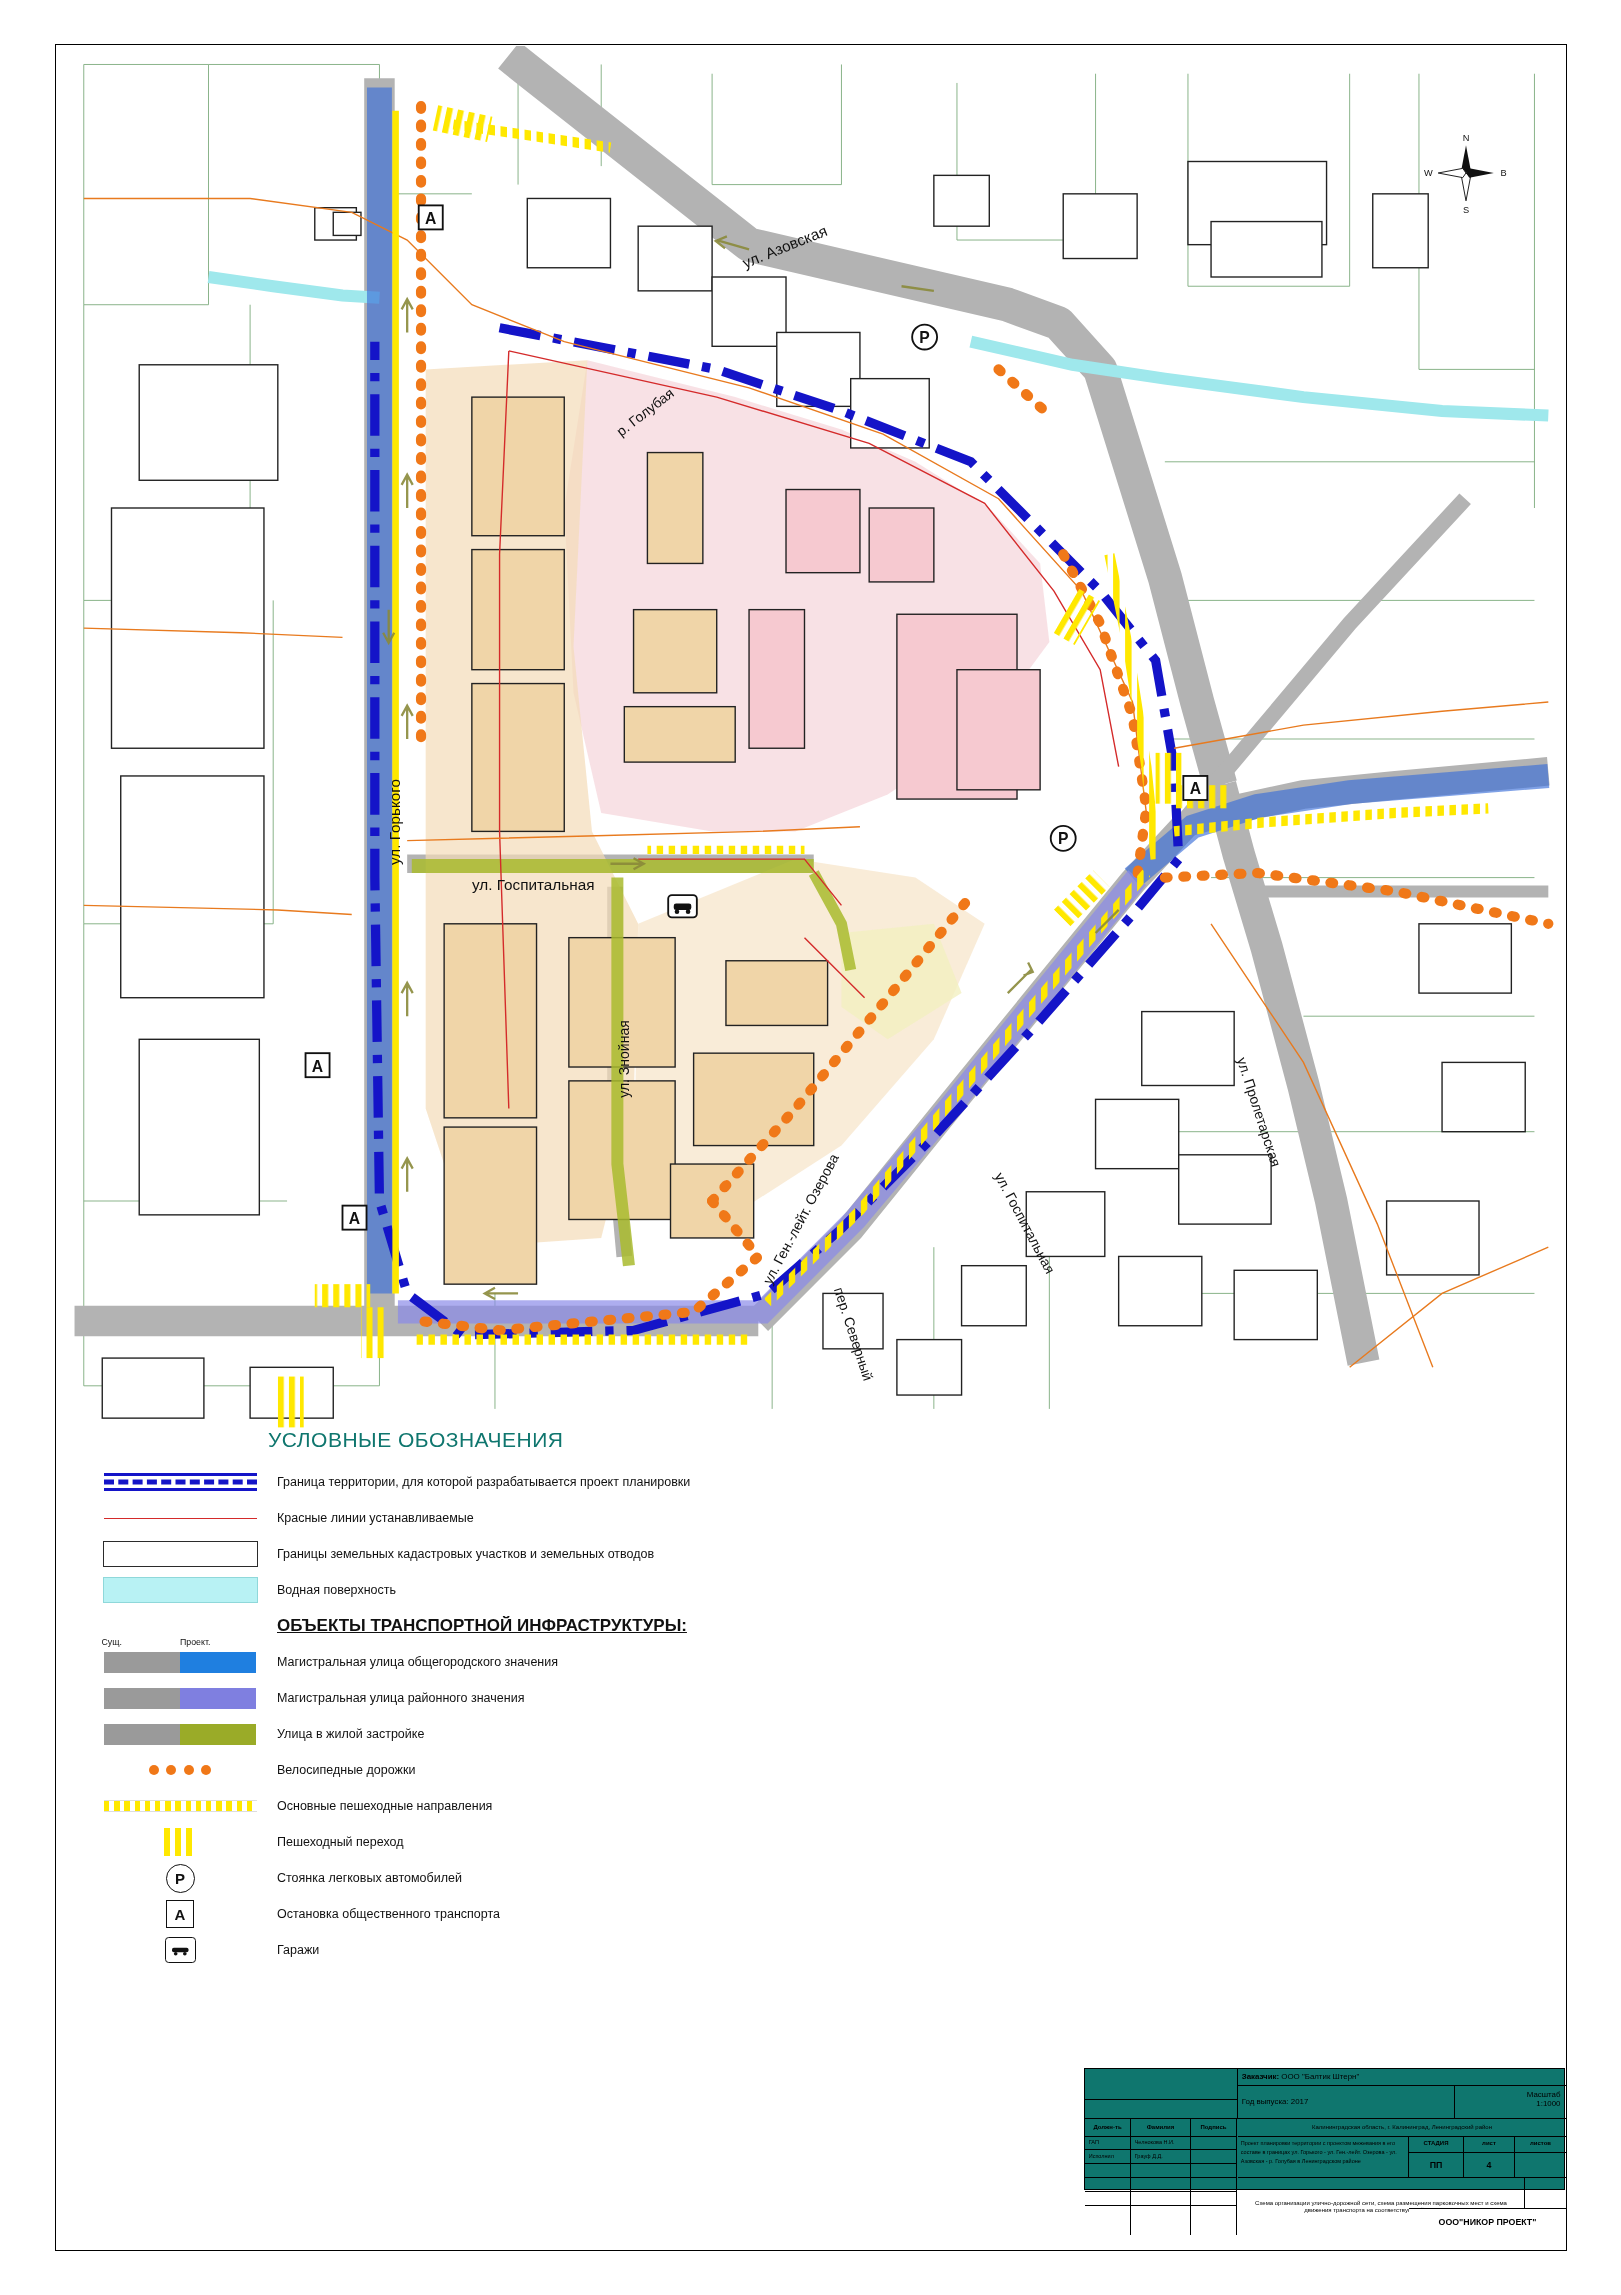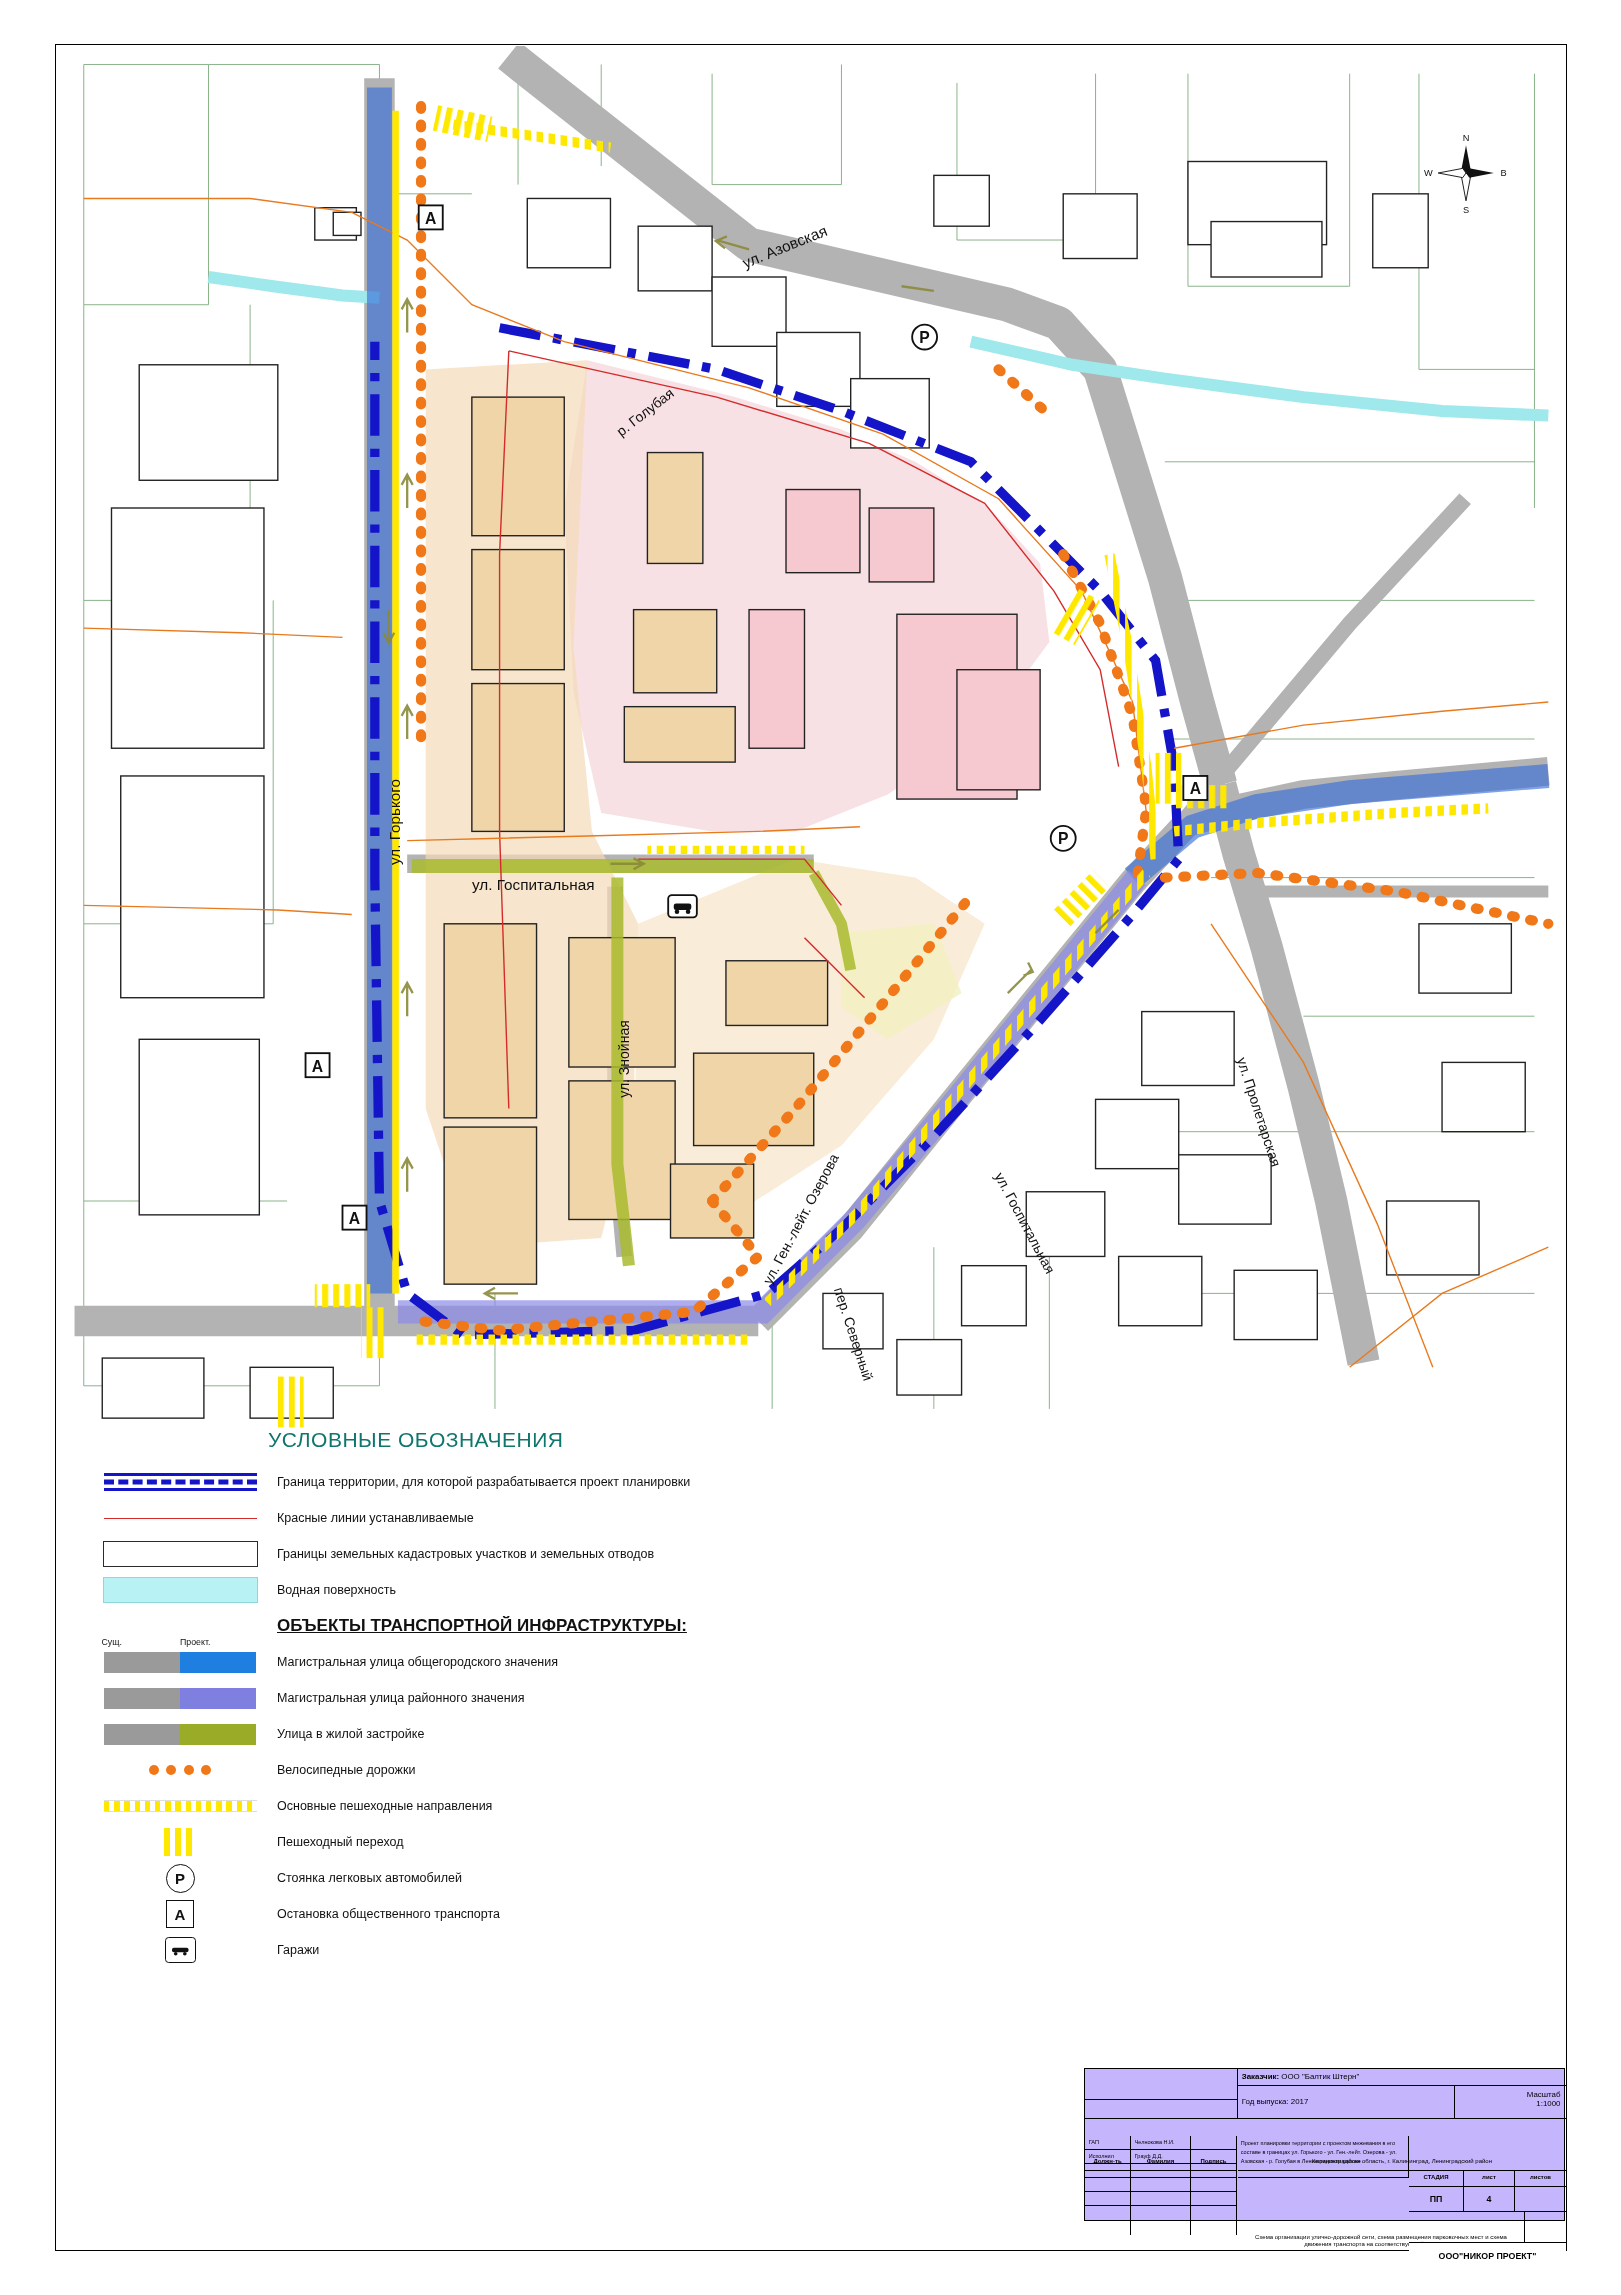--- a/index.html
+++ b/index.html
@@ -131,31 +131,31 @@
     position:absolute;
     bottom:-2.8px;
     font-size:8.8px;color:#111;
   }
   .sym-caption.l{left:18.5px;}
   .sym-caption.r{left:97px;margin-top:40px;}
   
   .stamp{
     position:absolute;
     left:1084px; top:2068px;
-    width:481px; height:153px;
+    width:481px; height:122px;
     border:1.4px solid #000;
     box-sizing:border-box;
     font-size:7.9px;
     color:#000;
-    background:#c4b5fd;
+    background:#0f766e;
   }
   .stamp .cell{position:absolute;box-sizing:border-box;}
   .stamp .b-r{border-right:0.9px solid #000;}
   .stamp .b-b{border-bottom:0.9px solid #000;}
-  .stamp .ctr{display:flex;align-items:center;justify-content:center;text-align:center;margin-top:34px;}
+  .stamp .ctr{display:flex;align-items:center;justify-content:center;text-align:center;}
   .stamp .lft{display:flex;align-items:center;padding-left:3.7px;}
   .bold{font-weight:bold;}
   .tiny{font-size:6px;line-height:1.15;}
   .tiny2{font-size:5.5px;line-height:1.15;}
 </style>
 </head>
 <body>
 
 <div id="page">
   <div class="frame"></div>

